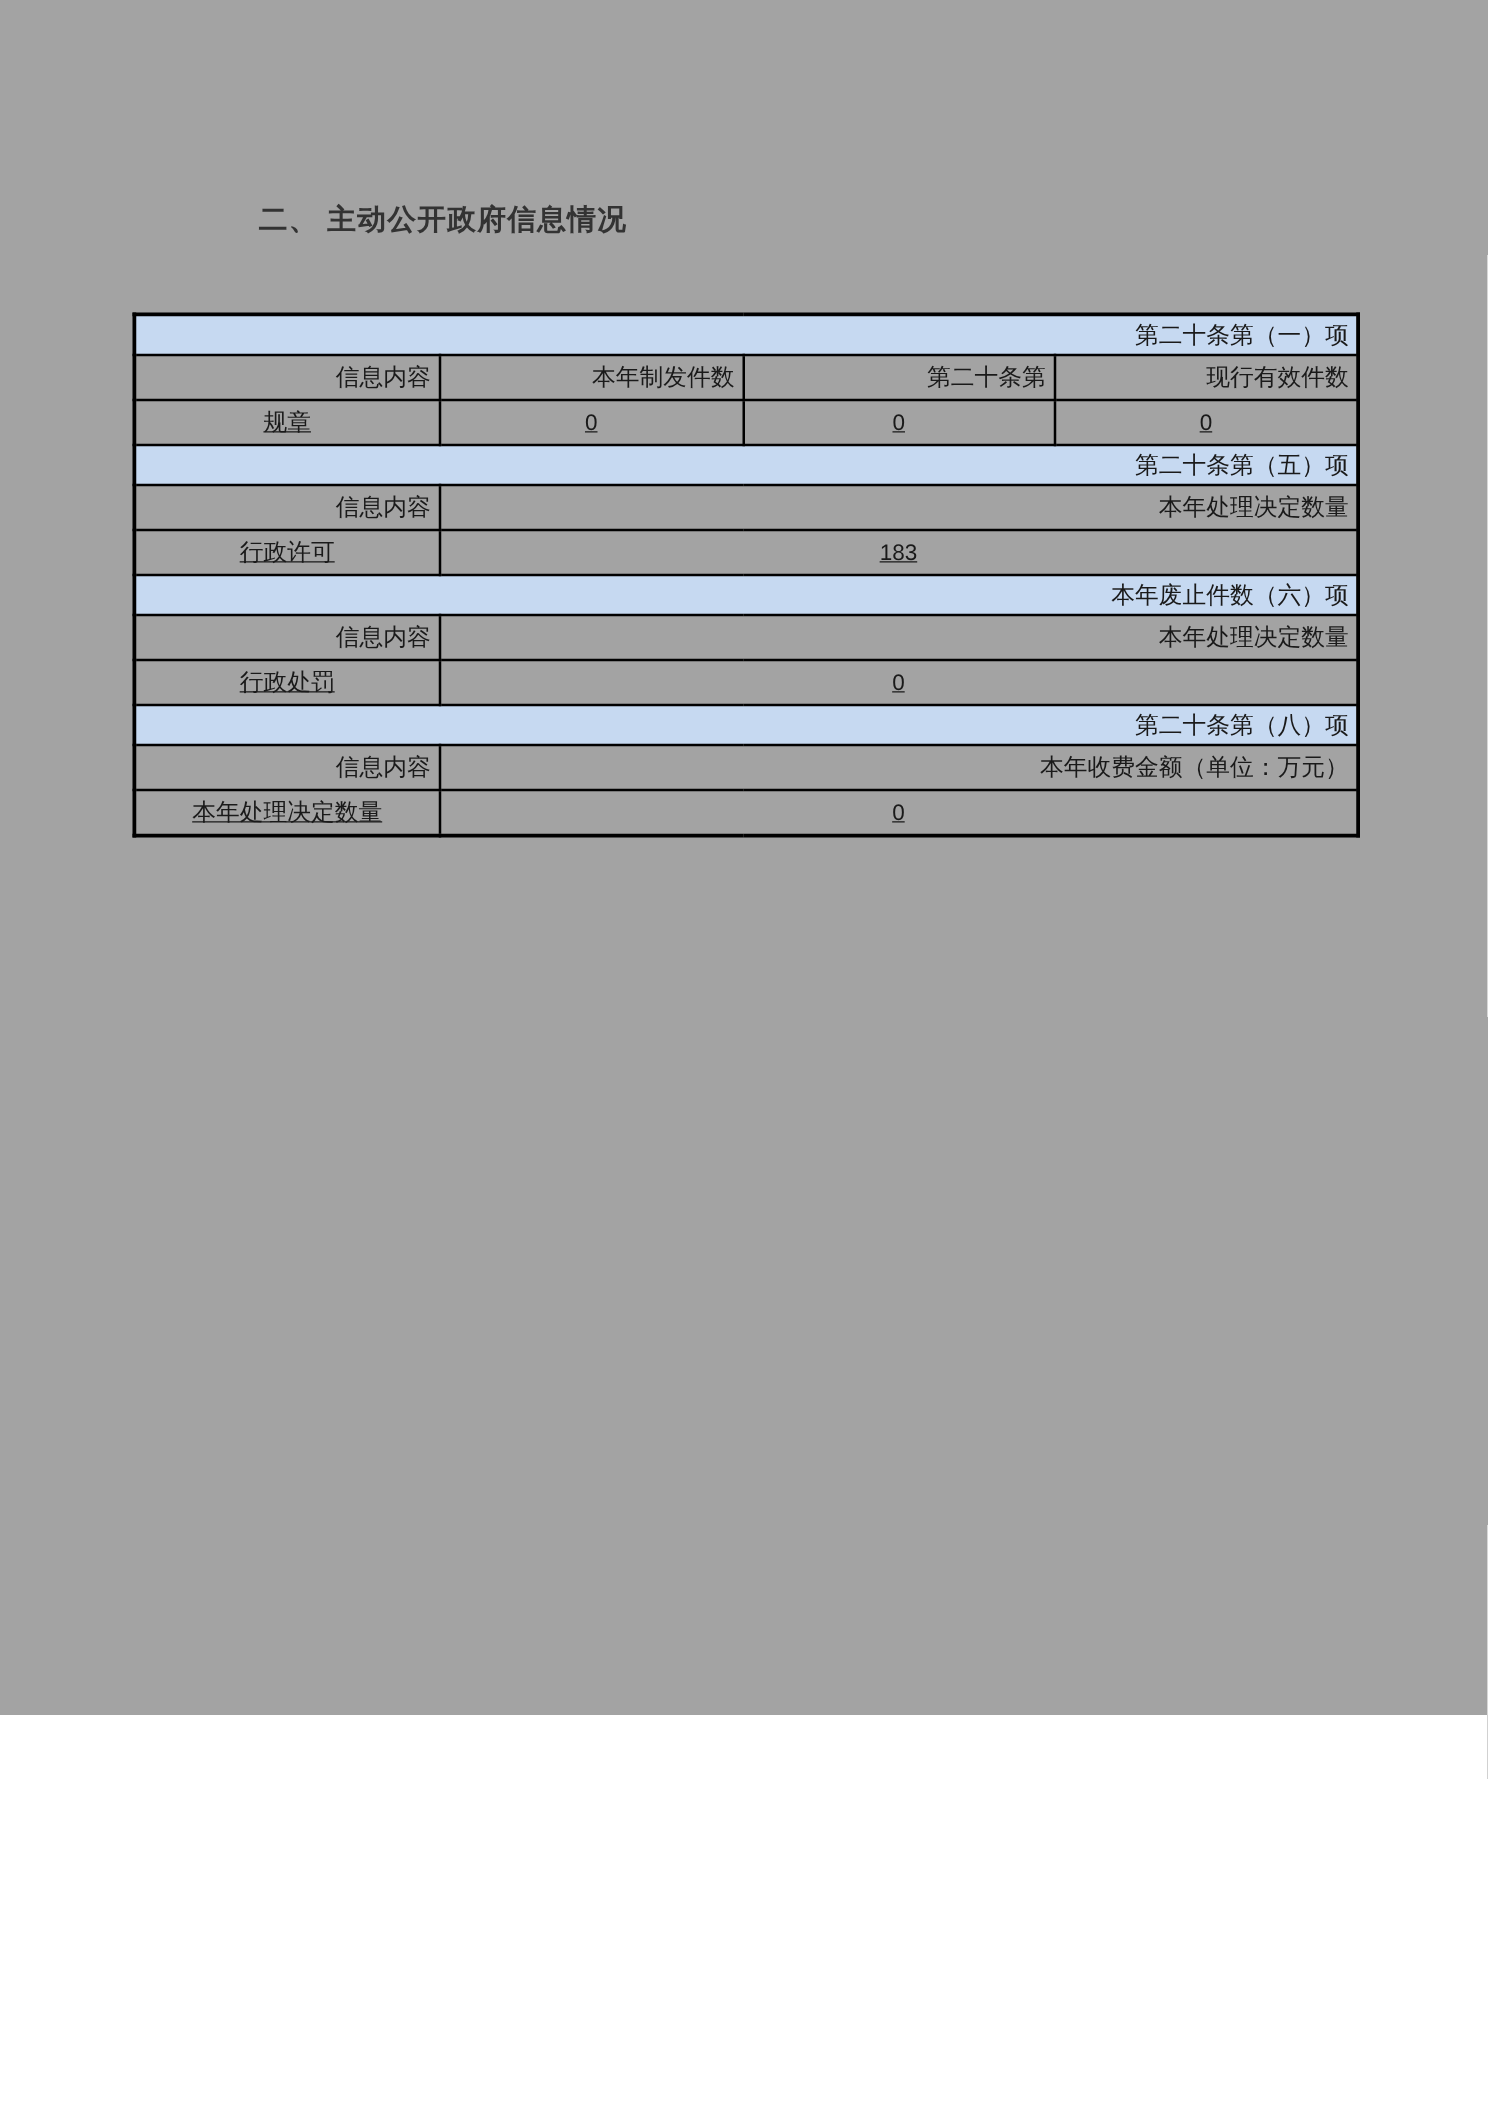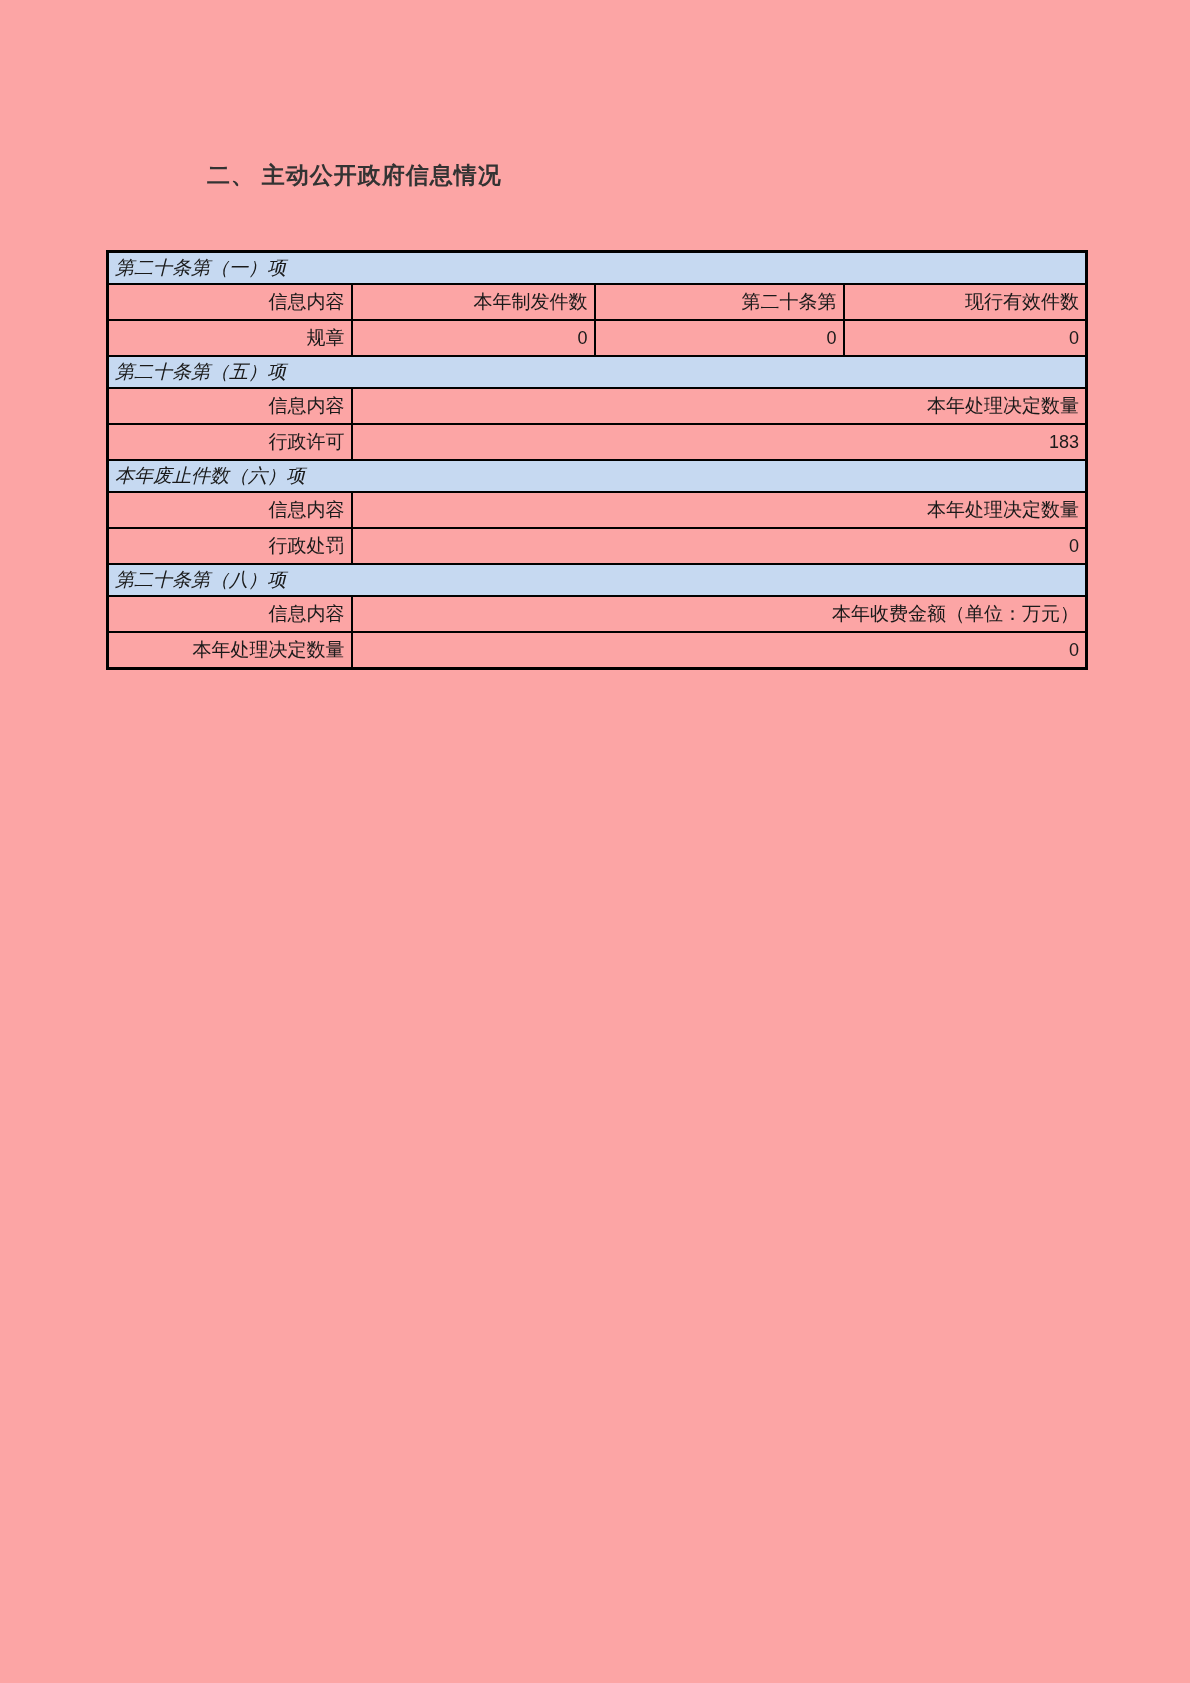--- a/index.html
+++ b/index.html
@@ -3,22 +3,22 @@
 <meta charset="utf-8">
 <style>
   html, body {
     margin: 0;
     padding: 0;
     background: #ffffff;
   }
   .page {
     position: relative;
     width: 1190px;
-    height: 1683px;
-    background: #fca5a5;
+    height: 1372px;
+    background: #a3a3a3;
     overflow: hidden;
     font-family: "Liberation Serif", serif;
     color: #1f1f1f;
   }
   .doc-title {
     position: absolute;
     left: 207px;
     top: 160px;
     margin: 0;
     font-size: 23px;
@@ -39,31 +39,31 @@
   }
   table.report td {
     border: 2px solid #000000;
     padding: 0 6px;
     overflow: hidden;
     white-space: nowrap;
   }
   table.report { border: 3px solid #000000; }
   tr.section-header td {
     background: #c6d9f1;
-    text-align: left;
+    text-align: right;
     height: 30px;
-    font-style: italic;
   }
   tr.col-header td {
     text-align: right;
     height: 34px;
   }
   tr.data-row td {
-    text-align: right;
+    text-align: center;
     height: 34px;
+    text-decoration: underline;
   }
   td.value-cell {
     font-family: "Liberation Sans", sans-serif;
     font-size: 18px;
   }
 </style>
 </head>
 <body>
 
 <div class="page">

